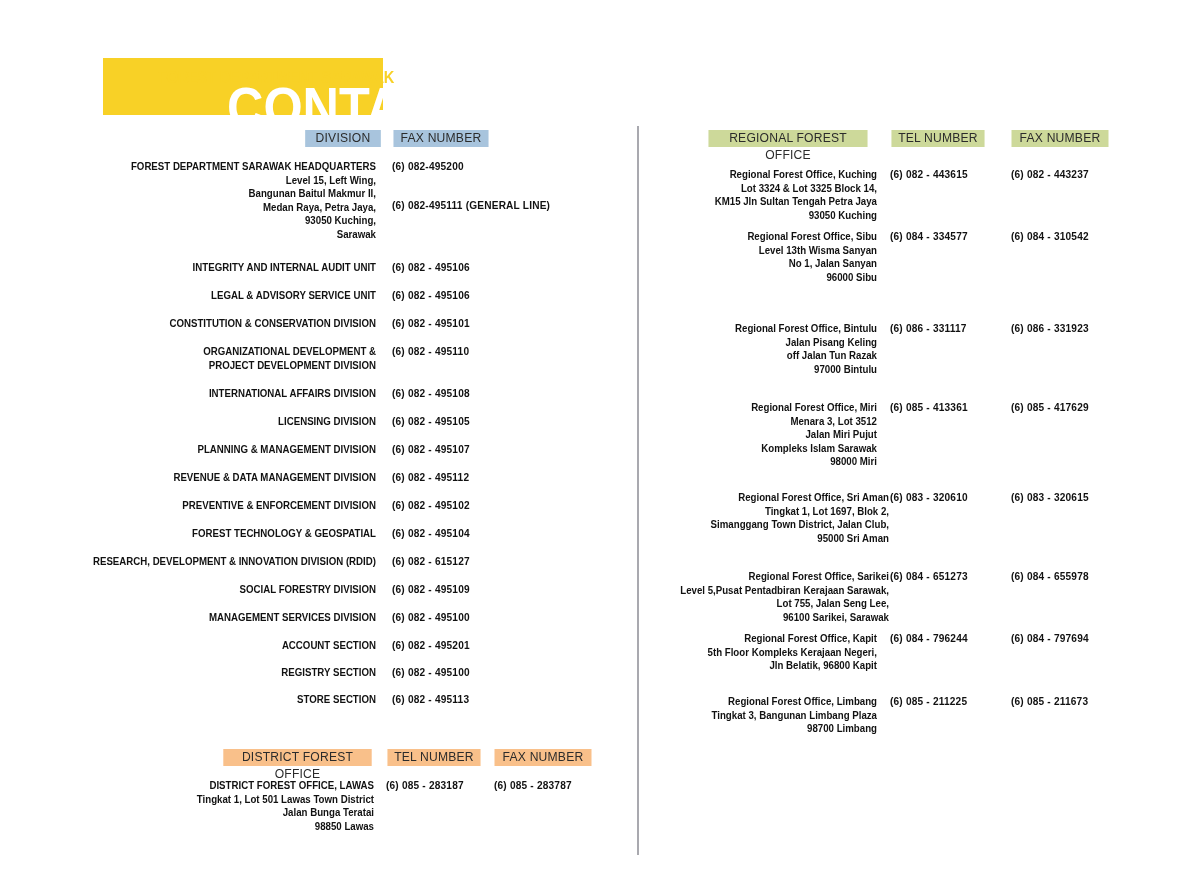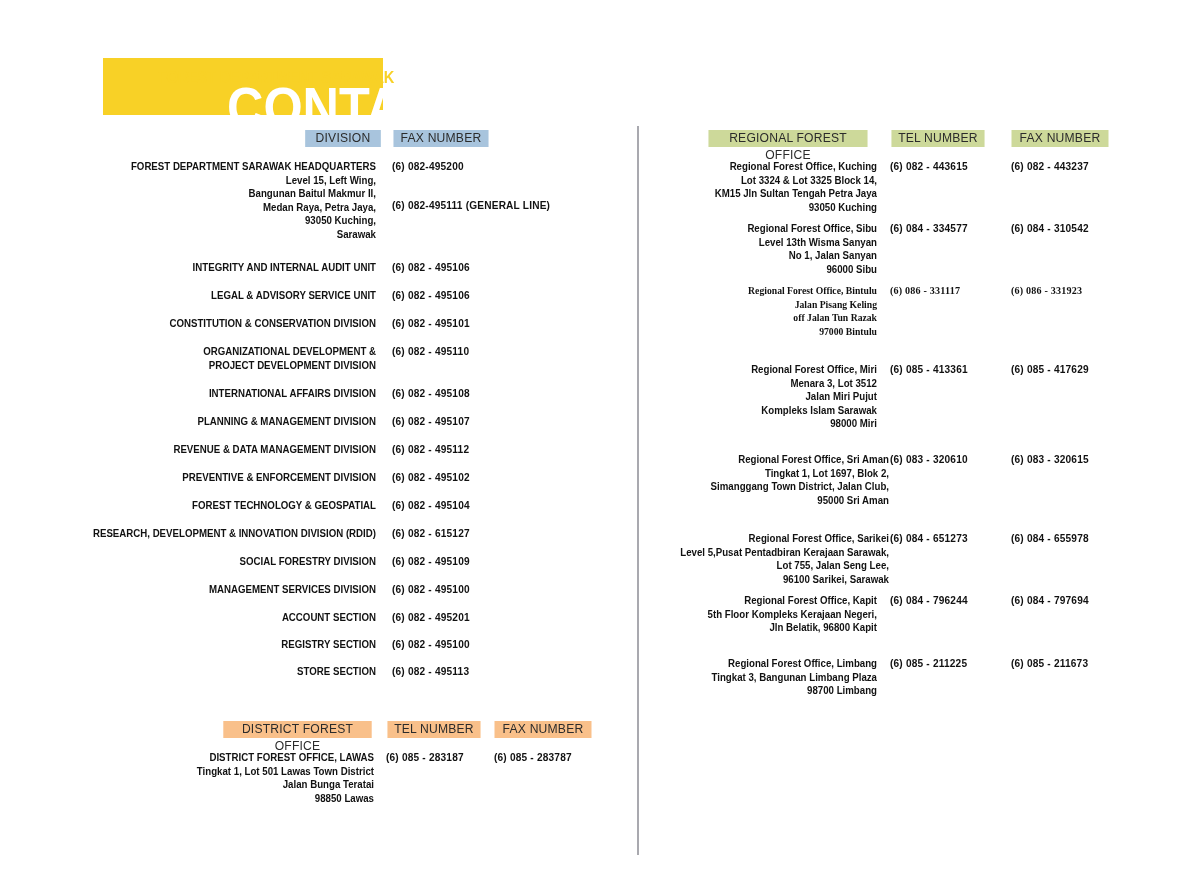--- a/index.html
+++ b/index.html
@@ -114,20 +114,24 @@
 PROJECT DEVELOPMENT DIVISION</div>
       <div class="cell num" style="left:392px;">(6)  082  -  495110</div>
     </div>
 
 
     <div class="row" style="height:28px;">
       <div class="cell name-l" style="left:0px;width:376px;">INTERNATIONAL AFFAIRS DIVISION</div>
       <div class="cell num" style="left:392px;">(6)  082  -  495108</div>
     </div>
 
+    <div class="row" style="height:28px;">
+      <div class="cell name-l" style="left:0px;width:376px;">LICENSING DIVISION</div>
+      <div class="cell num" style="left:392px;">(6)  082  -  495105</div>
+    </div>
 
     <div class="row" style="height:28px;padding-left:29px;">
       <div class="cell name-l" style="left:0px;width:376px;">PLANNING &amp; MANAGEMENT DIVISION</div>
       <div class="cell num" style="left:392px;">(6)  082  -  495107</div>
     </div>
 
     <div class="row" style="height:28px;">
       <div class="cell name-l" style="left:0px;width:376px;">REVENUE &amp; DATA MANAGEMENT DIVISION</div>
       <div class="cell num" style="left:392px;">(6)  082  -  495112</div>
     </div>
@@ -190,39 +194,39 @@
   </div>
 
   <div class="col-right">
 
     <div class="chiprow">
       <div class="chip green" style="left:66px;width:164px;">REGIONAL FOREST OFFICE</div>
       <div class="chip green" style="left:250px;width:96px;">TEL NUMBER</div>
       <div class="chip green" style="left:370px;width:100px;">FAX NUMBER</div>
     </div>
 
-    <div class="row" style="height:62px;margin-top:12px;">
+    <div class="row" style="height:62px;margin-top:20px;">
       <div class="cell name-r" style="left:0px;width:237px;">Regional Forest Office, Kuching
 Lot 3324 &amp; Lot 3325 Block 14,
 KM15 Jln Sultan Tengah Petra Jaya
 93050 Kuching</div>
       <div class="cell num" style="left:250px;">(6)  082  -  443615</div>
       <div class="cell num" style="left:371px;">(6)  082  -  443237</div>
     </div>
 
     <div class="row" style="height:62px;">
       <div class="cell name-r" style="left:0px;width:237px;">Regional Forest Office, Sibu
 Level 13th Wisma Sanyan
 No 1, Jalan Sanyan
 96000 Sibu</div>
       <div class="cell num" style="left:250px;">(6)  084  -  334577</div>
       <div class="cell num" style="left:371px;">(6)  084  -  310542</div>
     </div>
 
-    <div class="row" style="height:62px;margin-top:0;font-family:Liberation Serif, serif;">
+    <div class="row" style="height:62px;margin-top:30px;">
       <div class="cell name-r" style="left:0px;width:237px;">Regional Forest Office, Bintulu
 Jalan Pisang Keling
 off Jalan Tun Razak
 97000 Bintulu</div>
       <div class="cell num" style="left:250px;">(6)  086  -  331117</div>
       <div class="cell num" style="left:371px;">(6)  086  -  331923</div>
     </div>
 
     <div class="row" style="height:76px;margin-top:17px;">
       <div class="cell name-r" style="left:0px;width:237px;">Regional Forest Office, Miri

